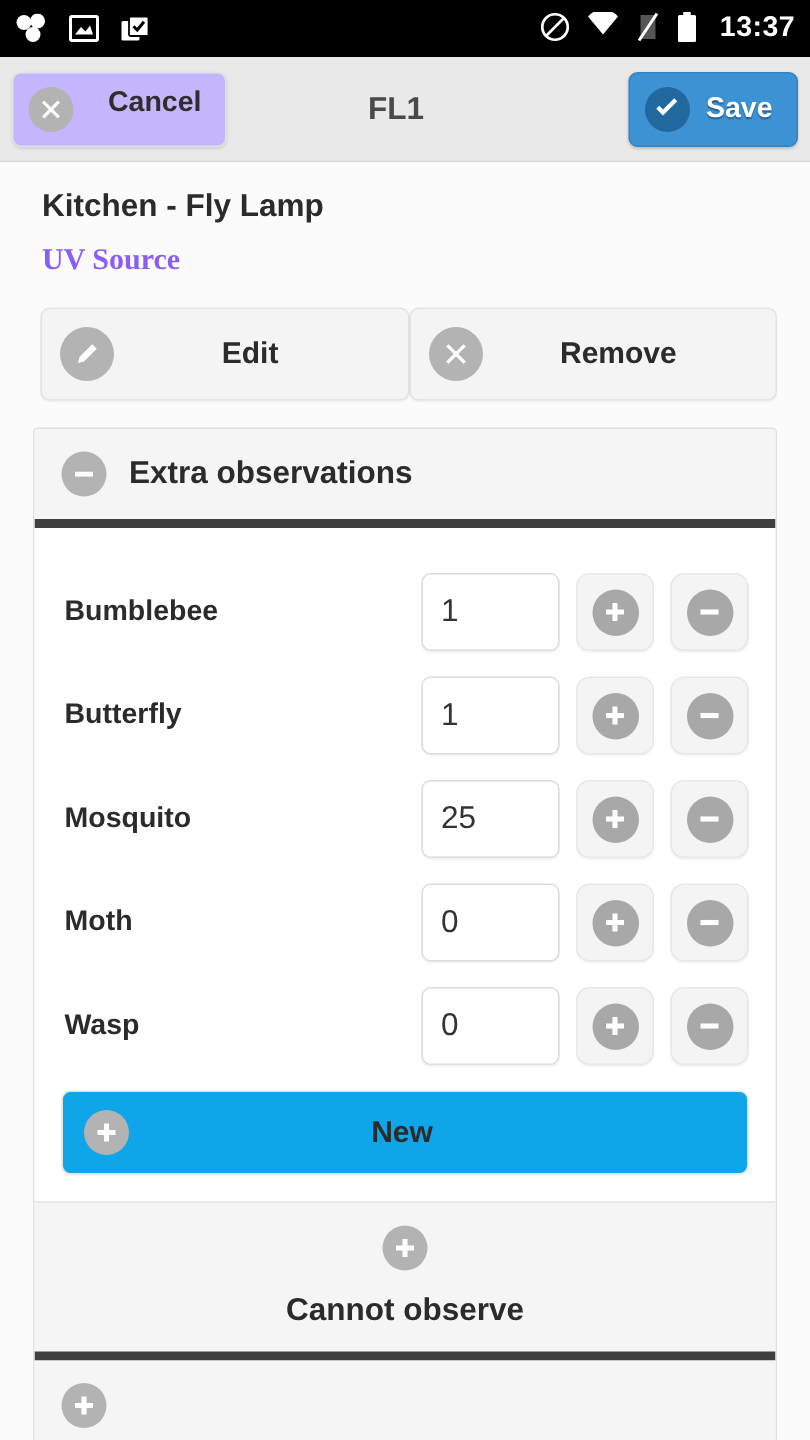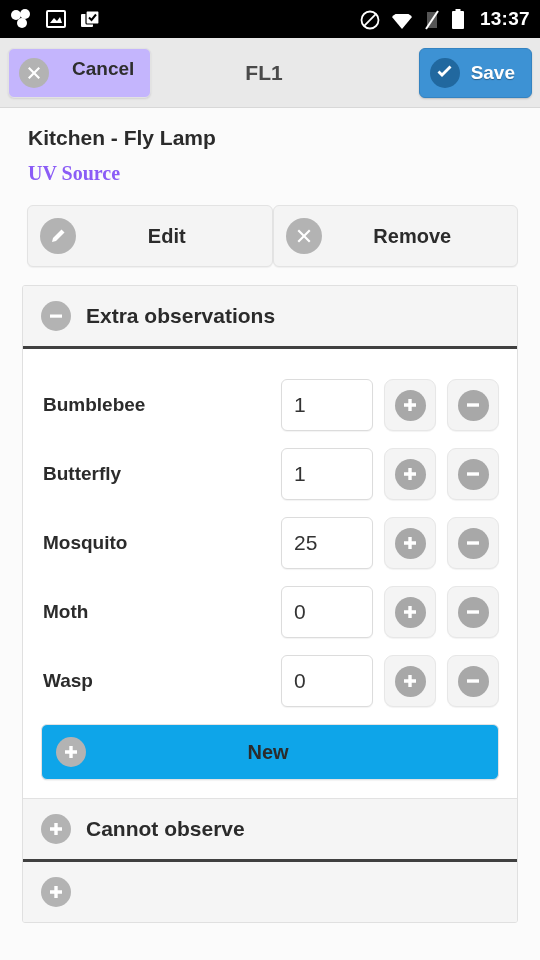--- a/index.html
+++ b/index.html
@@ -9,21 +9,21 @@
     background: #fbfbfb;
     overflow: hidden;
   }
 
   
   .statusbar {
     height: 38px; background: #000; color: #fff;
     display: flex; align-items: center; padding: 0 10px;
   }
   .sb-left { display: flex; align-items: center; gap: 14px; }
-  .sb-right { display: flex; align-items: flex-end; gap: 11px; margin-left: auto; }
+  .sb-right { display: flex; align-items: flex-start; gap: 11px; margin-left: auto; }
   .sb-clock { font-size: 19px; font-weight: 700; letter-spacing: .3px; margin-left: 4px; }
   .sb-ico { display: block; }
 
   
   .actionbar {
     height: 70px; background: #e9e9e9;
     display: flex; align-items: center; position: relative;
     padding: 0 8px;
     border-bottom: 1px solid #d8d8d8;
   }
@@ -78,21 +78,21 @@
 
   
   .card {
     margin: 18px 22px 0 22px;
     background: #fff; border: 1px solid #e0e0e0; border-radius: 3px;
     overflow: hidden;
   }
   .sec-header {
     display: flex; align-items: center; gap: 15px;
     background: #f5f5f5; padding: 15px 18px;
-    border-bottom: 3px solid #404040; cursor: pointer;
+    border-bottom: 6px solid #404040; cursor: pointer;
   }
   .sec-header .lbl { font-size: 21px; font-weight: 700; color: #2b2b2b; }
   .sec-header.plain { border-bottom: none; }
 
   .sec-body { padding: 30px 18px 18px 18px; background: #fff; }
 
   .obs-row {
     display: flex; align-items: center; margin-bottom: 17px;
   }
   .obs-label { flex: 1; font-size: 19px; font-weight: 700; color: #2b2b2b; padding-left: 2px; }
@@ -112,21 +112,21 @@
   .cicon.stp { width: 31px; height: 31px; background: #a8a8a8; }
 
   .newbtn {
     display: flex; align-items: center;
     background: #0ea5e9; border: 1px solid #e3e3e3; border-radius: 6px;
     padding: 12px 14px; margin-top: 4px; cursor: pointer;
     box-shadow: 0 1px 1px rgba(0,0,0,.05);
   }
   .newbtn .lbl { flex: 1; text-align: center; font-size: 20px; font-weight: 700; color: #2b2b2b; margin-right: 34px; }
 
-  .sec-divider { border-top: 1px solid #e2e2e2; }
+  .sec-divider { border-top: 1px solid #e2e2e2; flex-direction: column; }
 
   svg { display: block; }
 </style>
 </head>
 <body>
 
 <div class="statusbar">
   <div class="sb-left">
     <span class="sb-ico">
       <svg width="22" height="20" viewBox="0 0 22 20">

